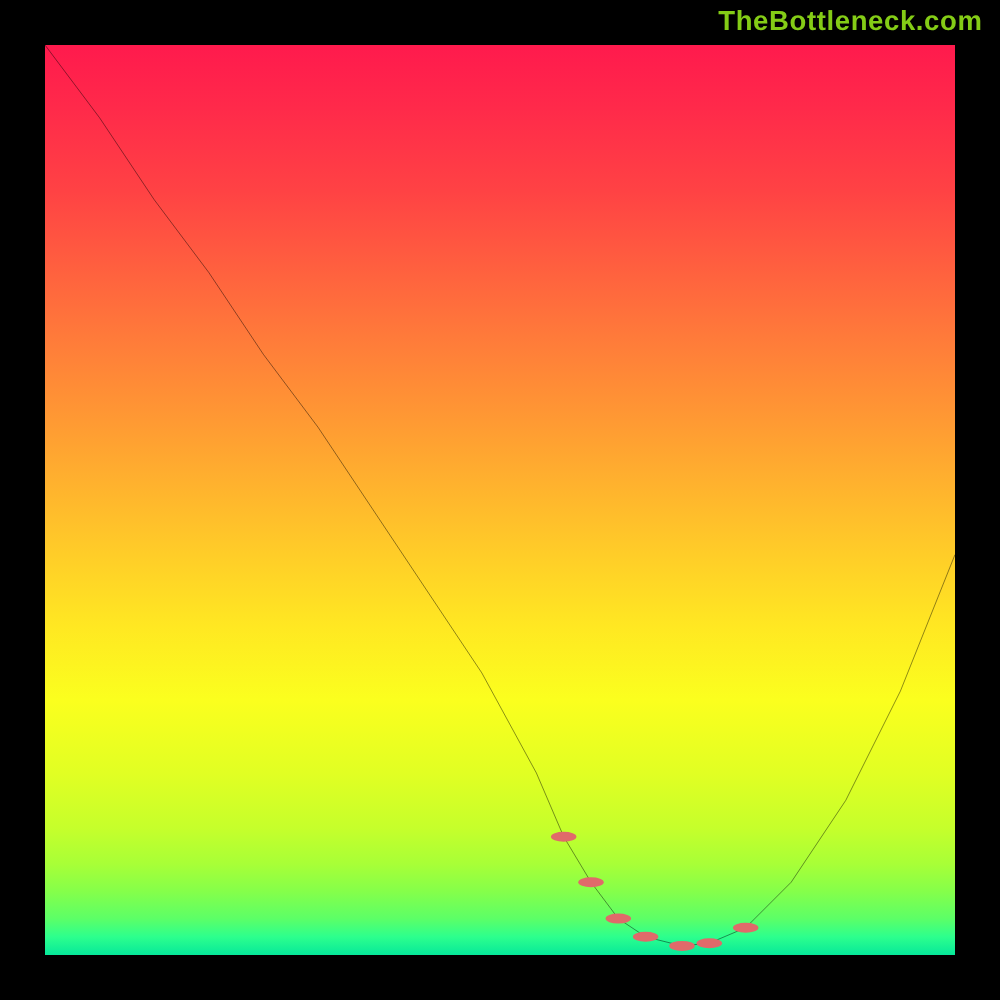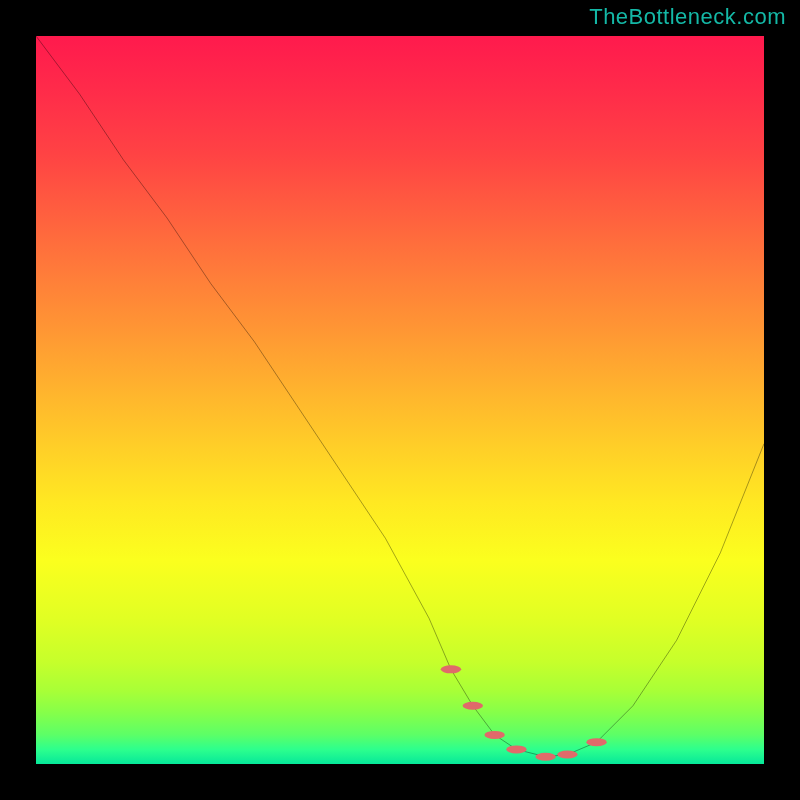--- a/index.html
+++ b/index.html
@@ -14,23 +14,23 @@
   .outer {
     width: 800px;
     height: 800px;
     position: relative;
     background: #000;
   }
   .watermark {
     position: absolute;
     top: 4px;
     right: 14px;
-    color: #14b8a6;
+    color: #84cc16;
     font-size: 22px;
-    font-weight: normal;
+    font-weight: bold;
     letter-spacing: 0.5px;
     z-index: 10;
     margin-left: 45px;
   }
   .plot {
     position: absolute;
     left: 36px;
     top: 36px;
     width: 728px;
     height: 728px;

